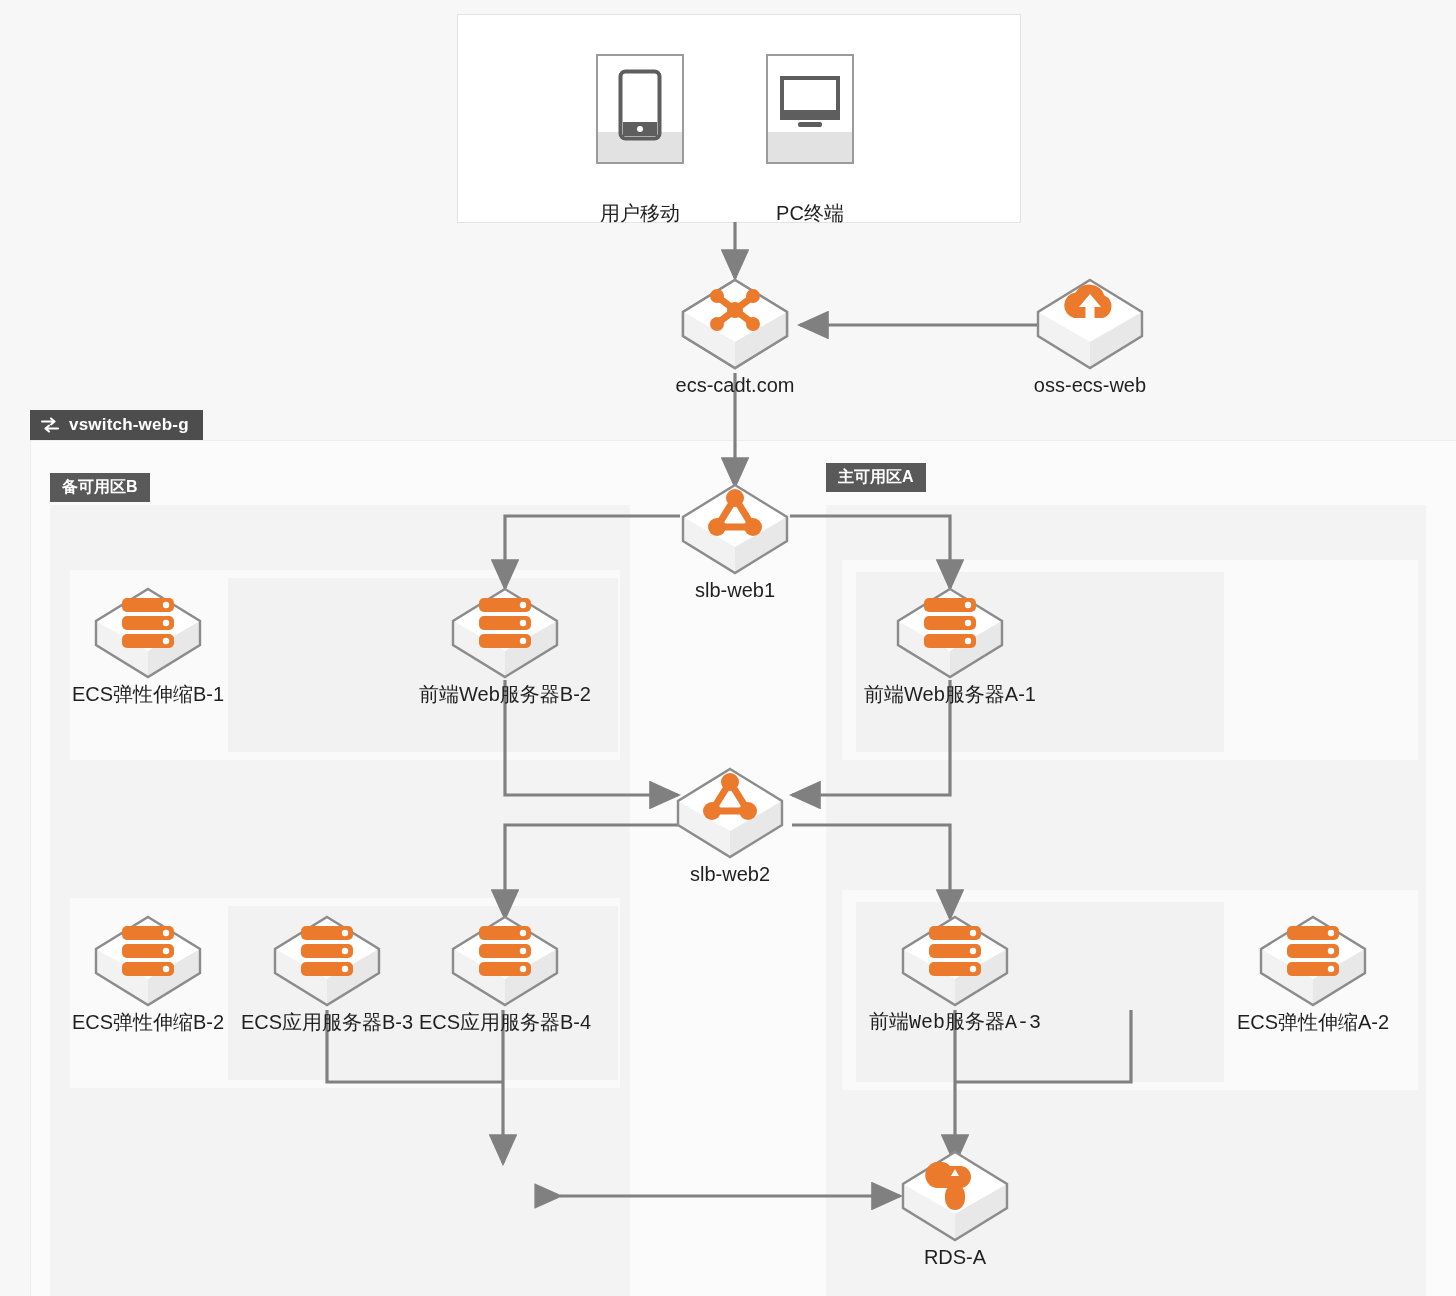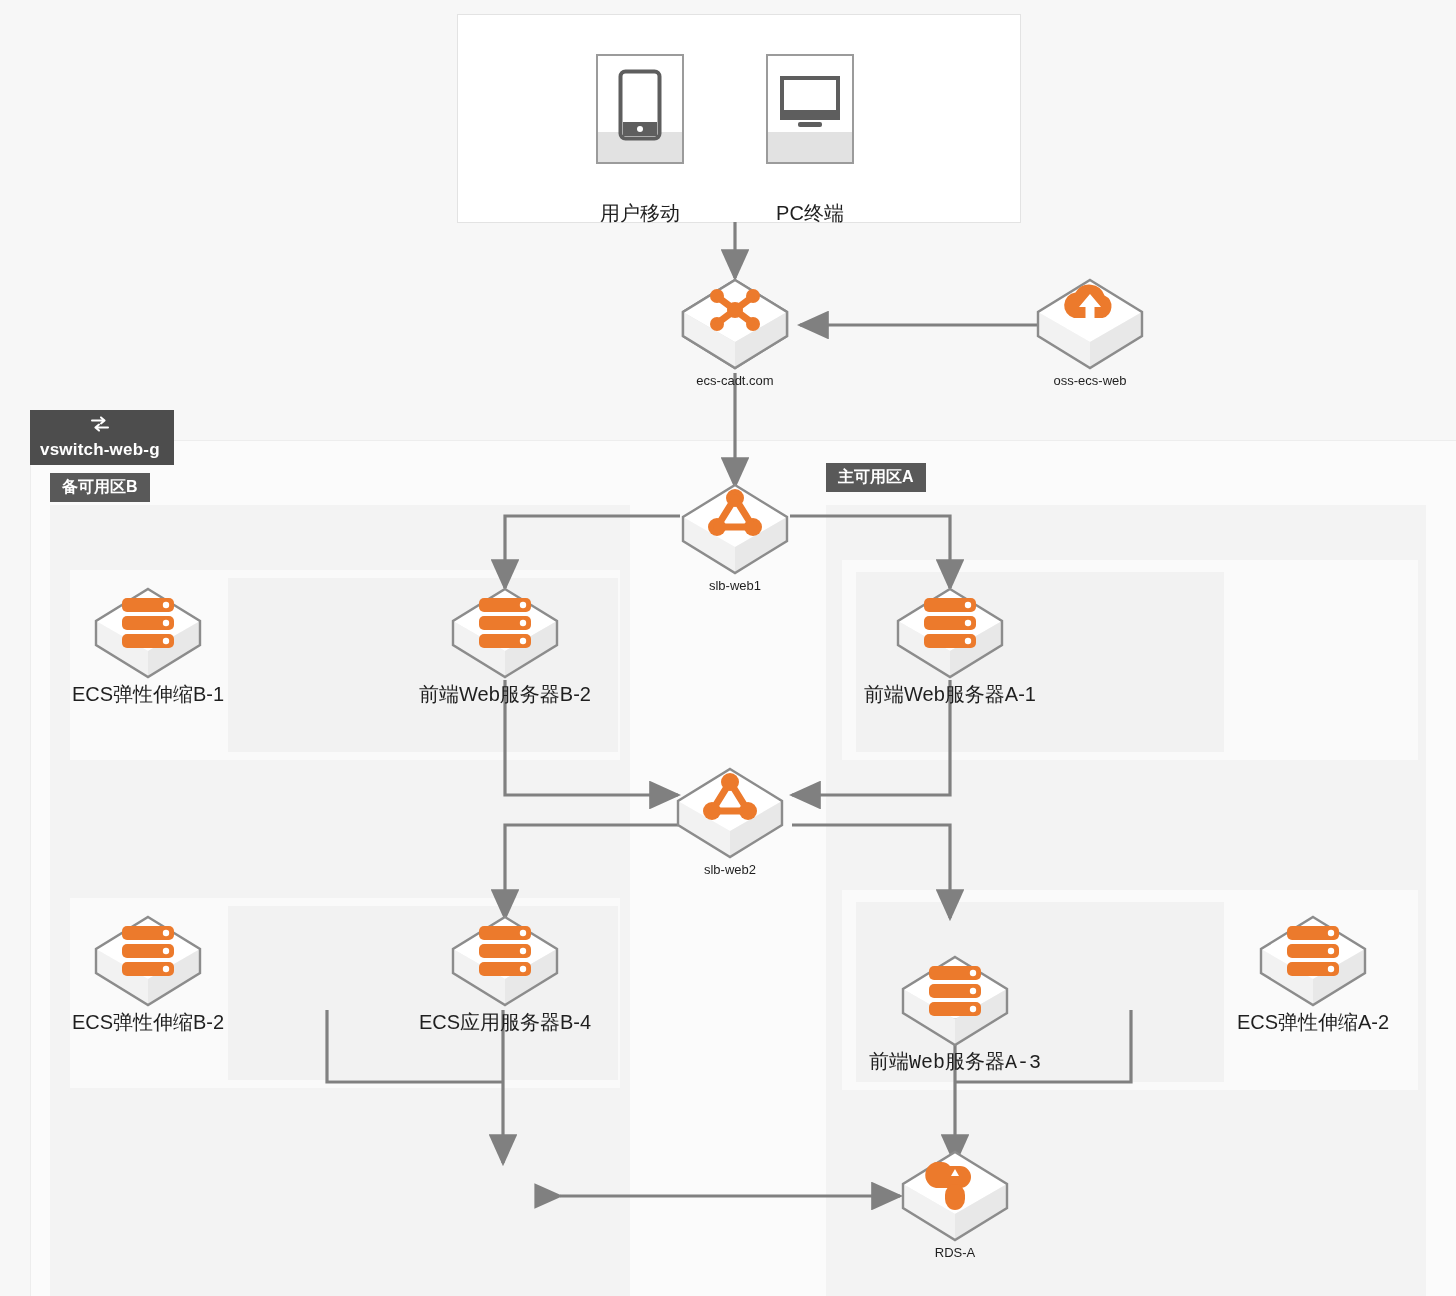--- a/index.html
+++ b/index.html
@@ -22,21 +22,20 @@
     position:absolute;
     background:#4d4d4d;
     color:#ffffff;
     font-weight:bold;
     font-size:17px;
     letter-spacing:.2px;
     padding:6px 14px 7px 10px;
     display:flex;align-items:center;gap:9px;
     white-space:nowrap;
     line-height:1;
-    flex-direction:column;
   }
   .zone-box{
     position:absolute;
     background:#f3f3f3;
   }
   .zone-tag{
     position:absolute;
     background:#595959;
     color:#ffffff;
     font-weight:bold;
@@ -56,21 +55,21 @@
     background:#ffffff;
     border:1px solid #e3e3e3;
   }
 
   
   .node{position:absolute;width:120px;}
   .node .glyph{position:relative;width:120px;height:96px;}
   .node .label{
     margin-top:2px;
     text-align:center;
-    font-size:13px;
+    font-size:20px;
     color:#1f1f1f;
     white-space:nowrap;
     line-height:1.15;
   }
   .node.cn .label{font-size:20px;}
   .node .label-wrap{position:relative;width:120px;}
   .node .label.over{
     position:absolute;left:50%;top:0;transform:translateX(-50%);
   }
 
@@ -352,20 +351,43 @@
             <circle cx="78" cy="38" r="3.2"></circle>
             <circle cx="78" cy="56" r="3.2"></circle>
         </g>
       </svg>
     </div>
     <div class="label-wrap">
         <div class="label over">ECS弹性伸缩B-2</div>
       </div>
   </div>
 
+  <div class="node cn" style="left:267px;top:913px;">
+    <div class="glyph">
+      <svg width="120" height="96" viewBox="0 0 120 96">
+        <path d="M8 36 L60 4 L112 36 L60 66 Z" fill="#ffffff"></path>
+        <path d="M8 36 L60 66 L60 92 L8 60 Z" fill="#f2f2f2"></path>
+        <path d="M112 36 L60 66 L60 92 L112 60 Z" fill="#e8e8e8"></path>
+        <path d="M60 4 L112 36 L112 60 L60 92 L8 60 L8 36 Z" fill="none" stroke="#8c8c8c" stroke-width="2.4"></path>
+        <g fill="#EC7A2C">
+          <rect x="34" y="13" width="52" height="14" rx="5"></rect>
+          <rect x="34" y="31" width="52" height="14" rx="5"></rect>
+          <rect x="34" y="49" width="52" height="14" rx="5"></rect>
+        </g>
+        <g fill="#ffffff">
+          <circle cx="78" cy="20" r="3.2"></circle>
+            <circle cx="78" cy="38" r="3.2"></circle>
+            <circle cx="78" cy="56" r="3.2"></circle>
+        </g>
+      </svg>
+    </div>
+    <div class="label-wrap">
+        <div class="label over">ECS应用服务器B-3</div>
+      </div>
+  </div>
 
   <div class="node cn" style="left:445px;top:913px;">
     <div class="glyph">
       <svg width="120" height="96" viewBox="0 0 120 96">
         <path d="M8 36 L60 4 L112 36 L60 66 Z" fill="#ffffff"></path>
         <path d="M8 36 L60 66 L60 92 L8 60 Z" fill="#f2f2f2"></path>
         <path d="M112 36 L60 66 L60 92 L112 60 Z" fill="#e8e8e8"></path>
         <path d="M60 4 L112 36 L112 60 L60 92 L8 60 L8 36 Z" fill="none" stroke="#8c8c8c" stroke-width="2.4"></path>
         <g fill="#EC7A2C">
           <rect x="34" y="13" width="52" height="14" rx="5"></rect>
@@ -403,21 +425,21 @@
         </g>
       </svg>
     </div>
     <div class="label-wrap">
         <div class="label over">前端Web服务器A-1</div>
       </div>
   </div>
 
 
 
-  <div class="node cn" style="left:895px;top:953px;font-family:Liberation Mono, monospace;">
+  <div class="node cn" style="left:895px;top:913px;font-family:Liberation Mono, monospace;">
     <div class="glyph">
       <svg width="120" height="96" viewBox="0 0 120 96">
         <path d="M8 36 L60 4 L112 36 L60 66 Z" fill="#ffffff"></path>
         <path d="M8 36 L60 66 L60 92 L8 60 Z" fill="#f2f2f2"></path>
         <path d="M112 36 L60 66 L60 92 L112 60 Z" fill="#e8e8e8"></path>
         <path d="M60 4 L112 36 L112 60 L60 92 L8 60 L8 36 Z" fill="none" stroke="#8c8c8c" stroke-width="2.4"></path>
         <g fill="#EC7A2C">
           <rect x="34" y="13" width="52" height="14" rx="5"></rect>
           <rect x="34" y="31" width="52" height="14" rx="5"></rect>
           <rect x="34" y="49" width="52" height="14" rx="5"></rect>

